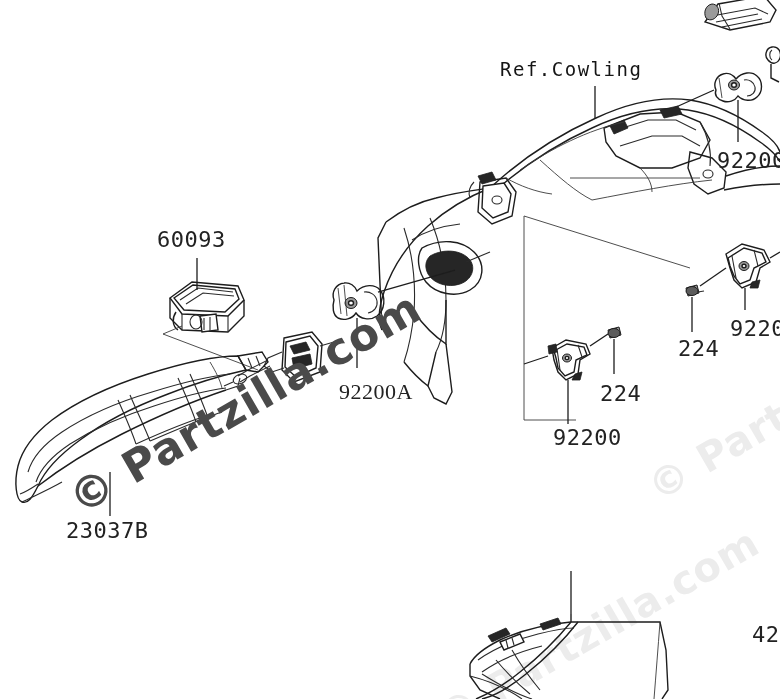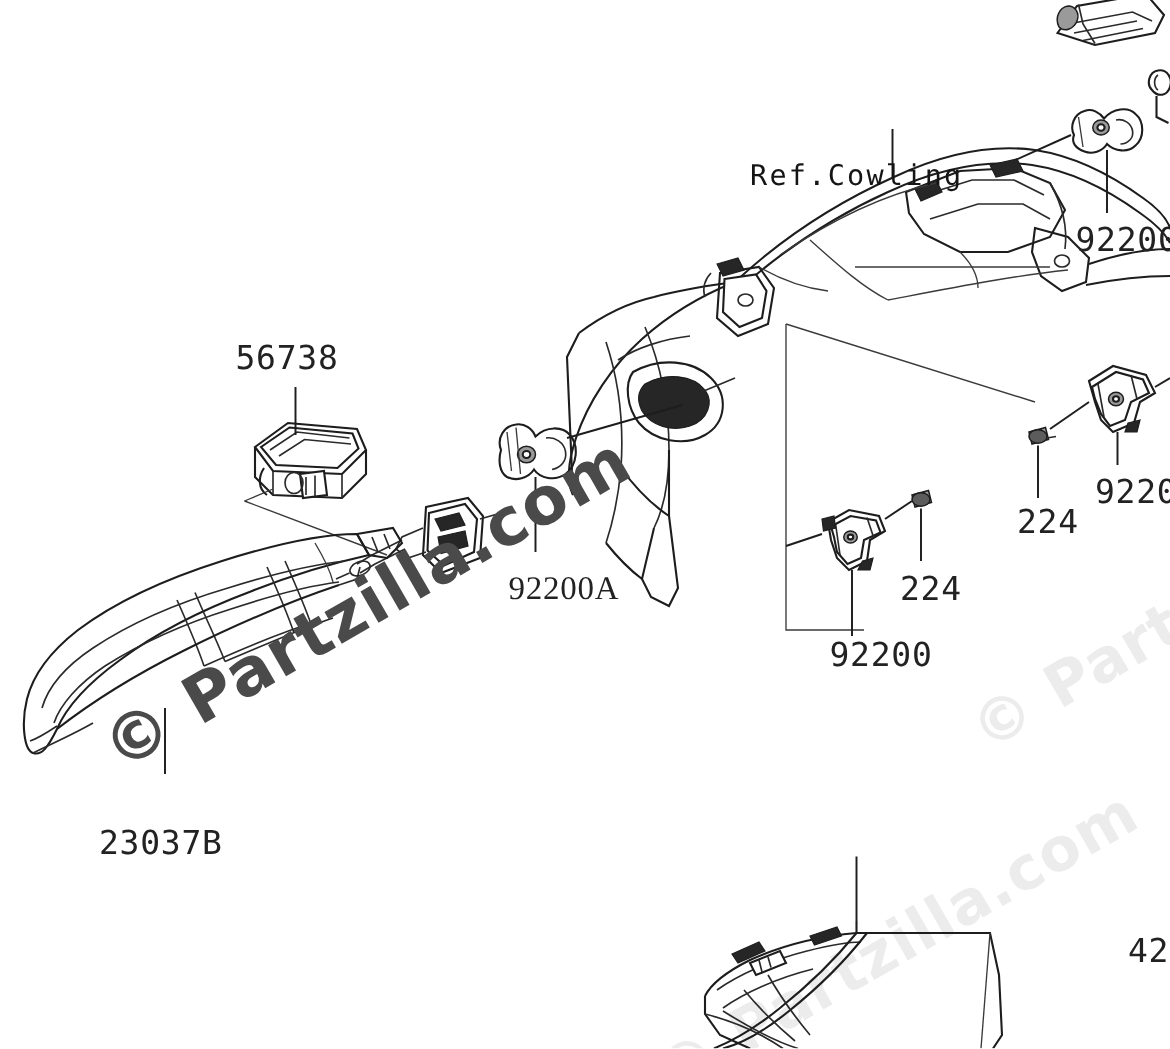--- a/index.html
+++ b/index.html
@@ -302,26 +302,26 @@
       <path class="ln-thin" d="M482,674 C498,684 516,694 532,699"></path>
       <path class="ln-thin" d="M496,660 C506,672 518,684 530,694"></path>
       <path class="ln-thin" d="M512,650 C520,664 530,678 540,690"></path>
       <path class="ln-thin" d="M470,676 C486,680 506,688 522,699"></path>
       <path class="ln-hair" d="M660,622 C658,648 656,674 654,699"></path>
     </g>
   </svg>
 
   <div class="wm wm-main" style="left:60px; top:480px; transform:rotate(-30deg); transform-origin:0 0;">© Partzilla.com</div>
 
-  <div class="ref-lbl" style="left:500px; top:58px;margin-top:48px;">Ref.Cowling</div>
-
-
-  <div class="lbl" style="left:157px; top:227px;">56738</div>
-
-  <div class="lbl" style="left:66px; top:518px;margin-top:32px;">23037B</div>
+  <div class="ref-lbl" style="left:500px; top:58px;">Ref.Cowling</div>
+
+
+  <div class="lbl" style="left:157px; top:227px;">60093</div>
+
+  <div class="lbl" style="left:66px; top:518px;">23037B</div>
 
   <div class="lbl" style="left:339px; top:379px;font-family:Liberation Serif, serif;">92200A</div>
 
   <div class="lbl" style="left:553px; top:425px;">92200</div>
 
   <div class="lbl" style="left:600px; top:381px;">224</div>
 
   <div class="lbl" style="left:678px; top:336px;">224</div>
 
   <div class="lbl" style="left:717px; top:148px;">92200</div>

